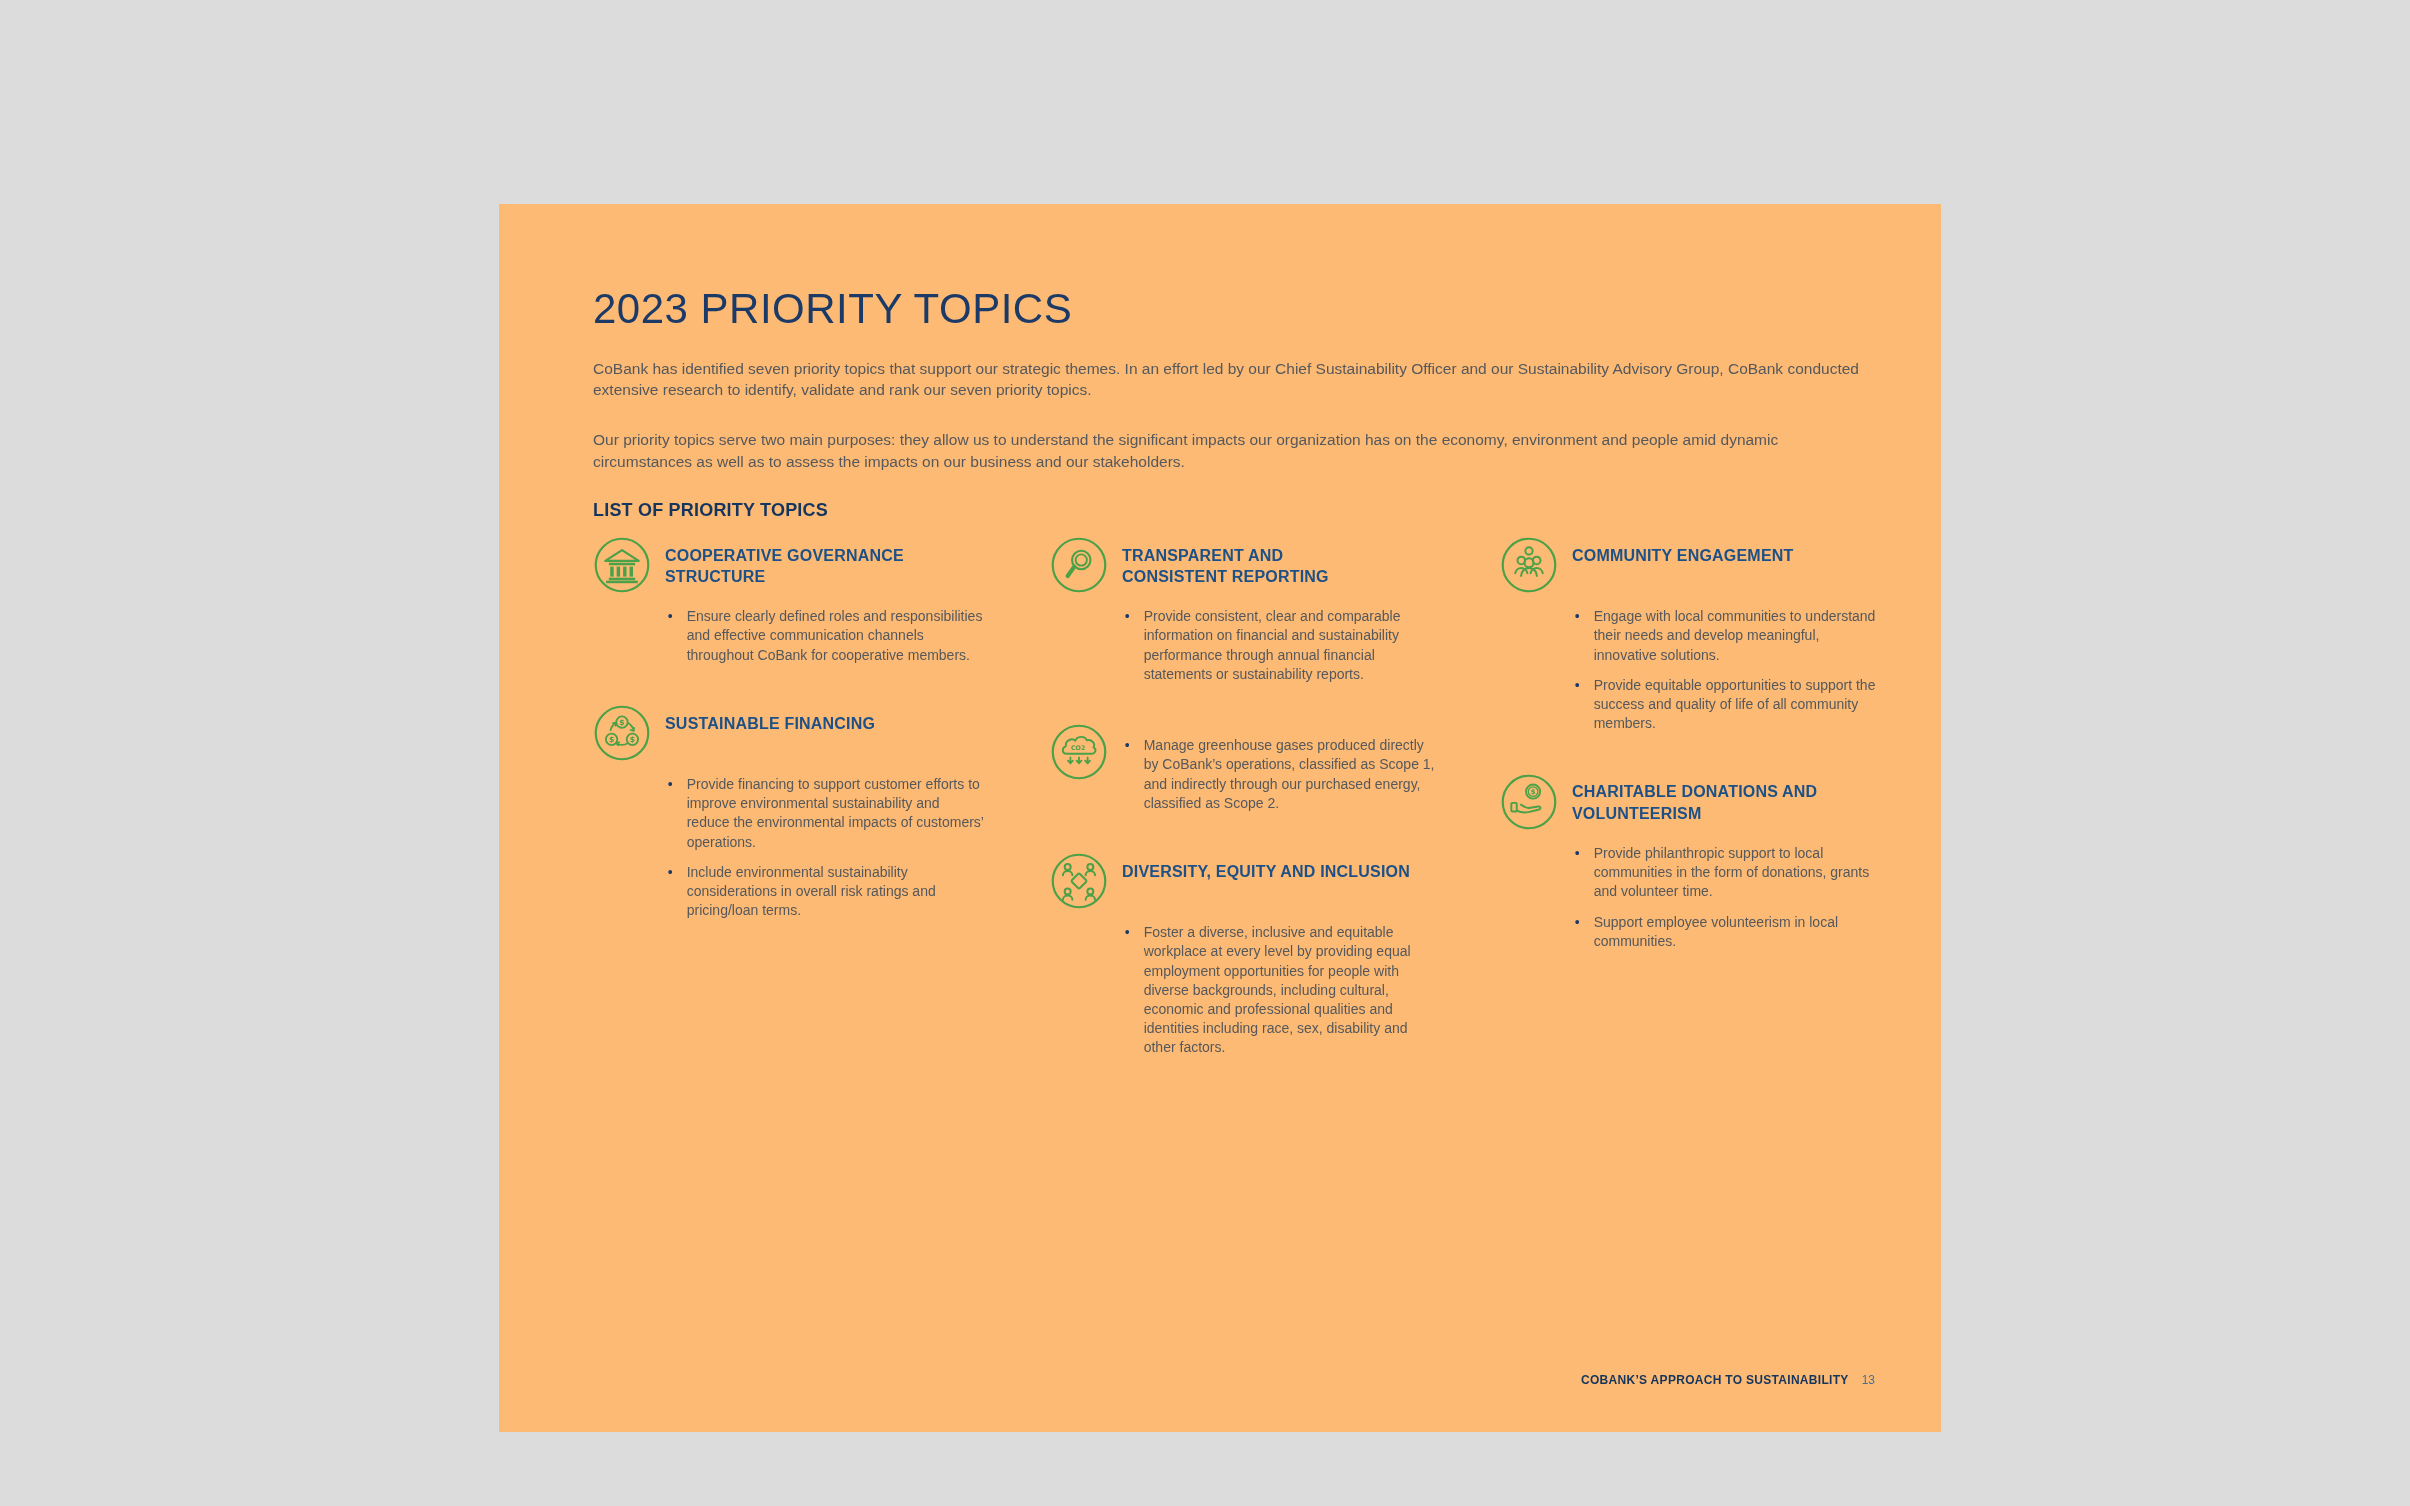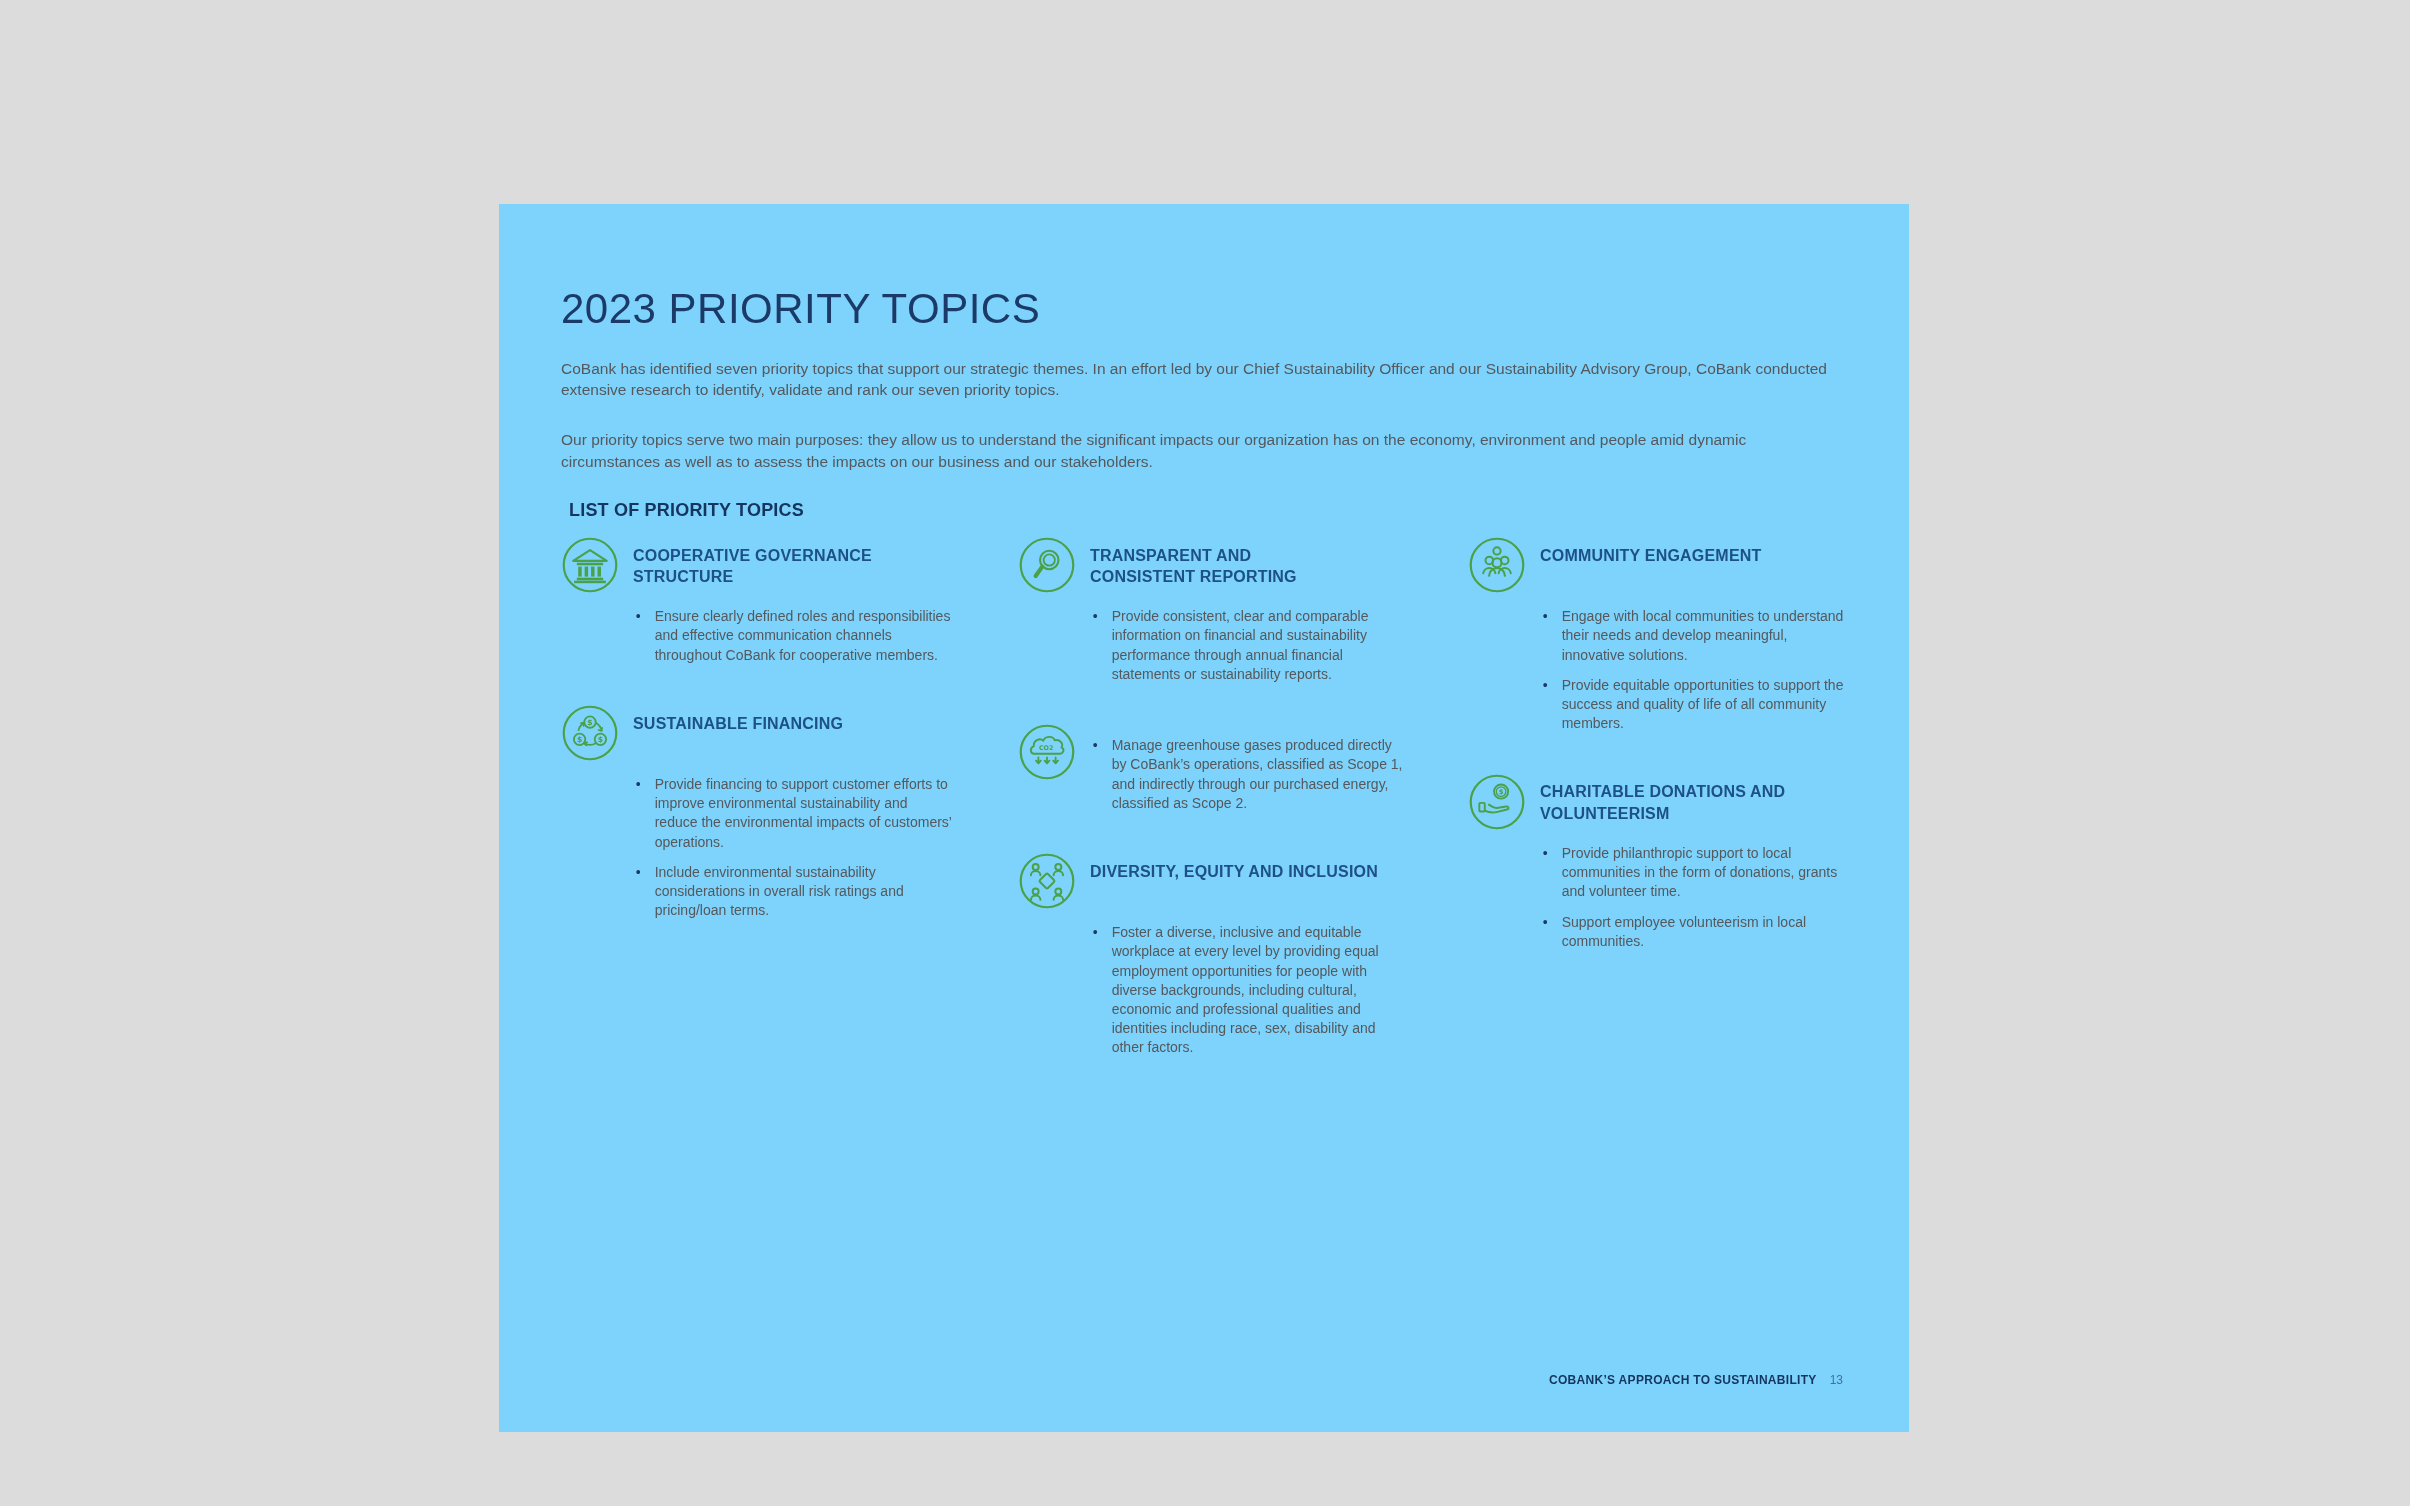--- a/index.html
+++ b/index.html
@@ -10,42 +10,43 @@
     background: #dcdcdc;
     font-family: "Liberation Sans", sans-serif;
     overflow: hidden;
   }
   .doc-page {
     position: absolute;
     left: 499px;
     top: 204px;
     width: 1410px;
     height: 1228px;
-    background: #7dd3fc;
+    background: #fdba74;
+    padding-left: 32px;
   }
   .content {
     padding: 81px 64px 0 62px;
   }
   .doc-title {
     margin: 0;
     font-size: 42px;
     font-weight: 400;
     color: #1b3a67;
     letter-spacing: 0.5px;
   }
   .intro {
     margin: 24.5px 0 0 0;
     font-size: 15.5px;
     line-height: 1.4;
     color: #55585c;
     max-width: 1292px;
   }
   .intro + .intro { margin-top: 28px; }
   .section-label {
-    margin: 28px 0 0 8px;
+    margin: 28px 0 0 0;
     font-size: 18px;
     font-weight: 700;
     color: #14355e;
     letter-spacing: 0.2px;
   }
   .topics-grid {
     display: grid;
     grid-template-columns: 457px 450px 377px;
     margin-top: 15px;
     align-items: start;

